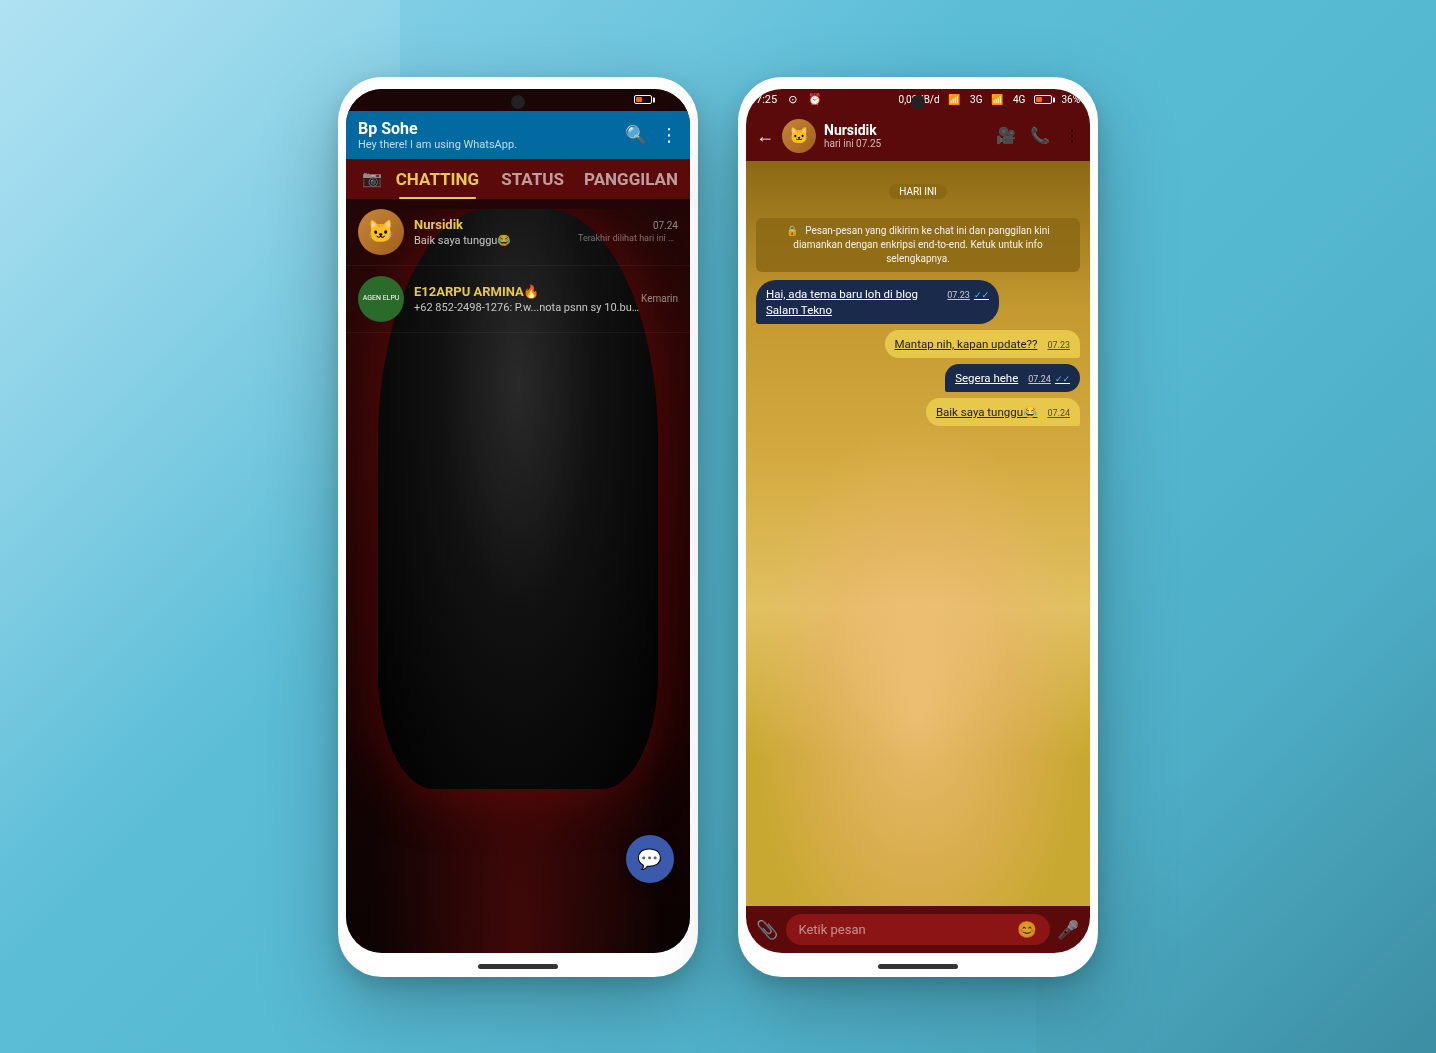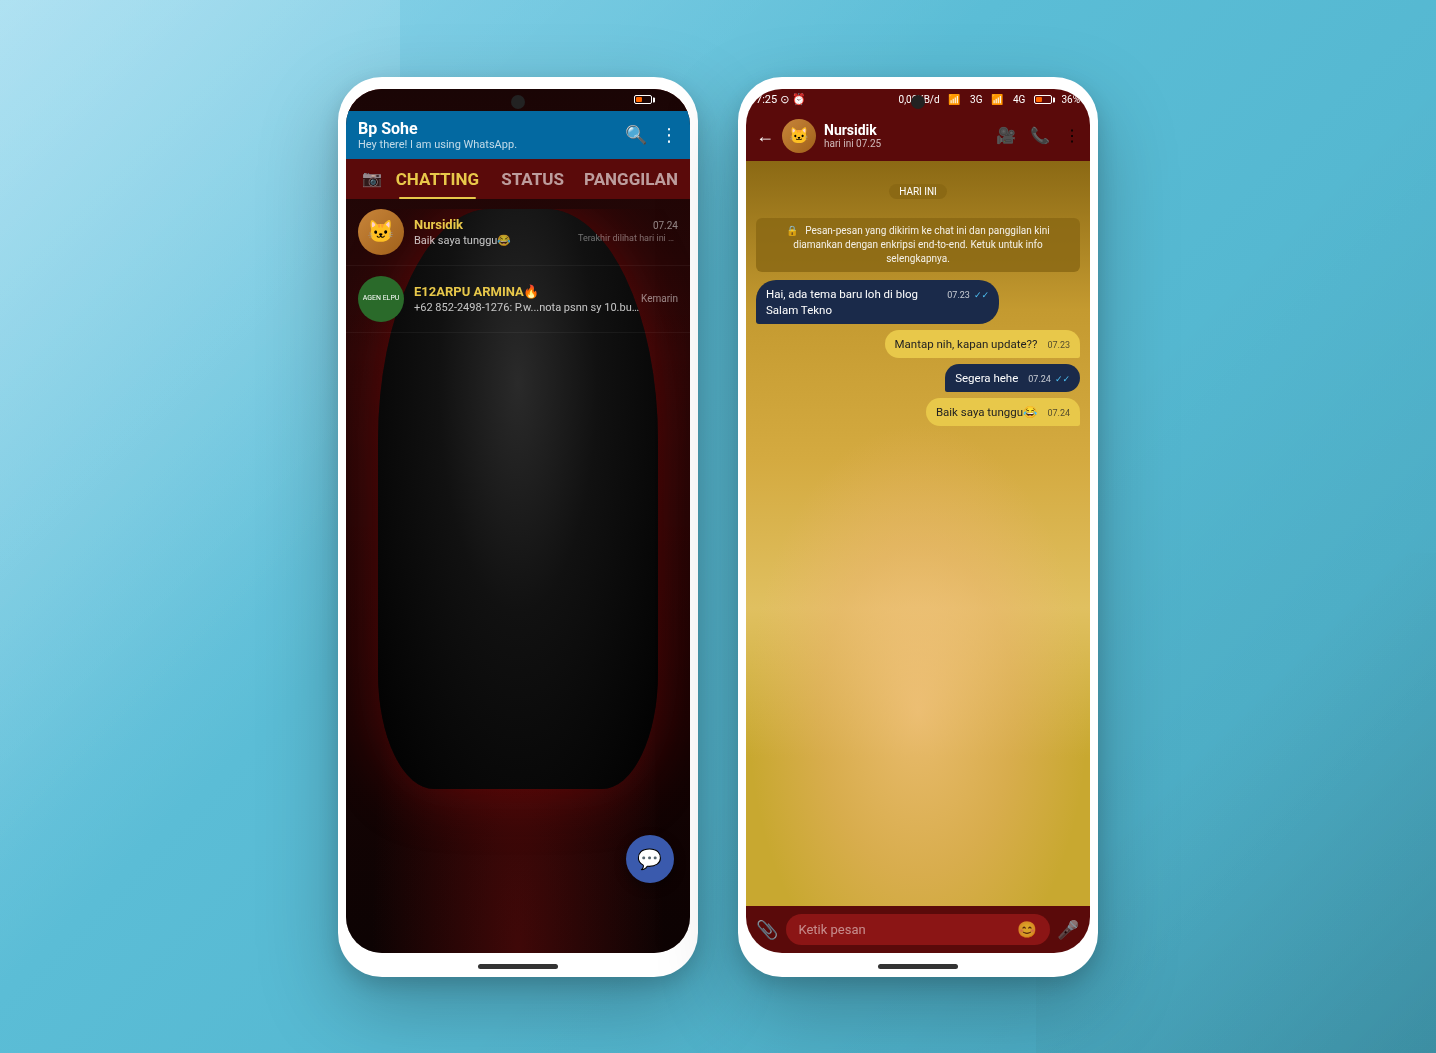--- a/index.html
+++ b/index.html
@@ -79,21 +79,21 @@
       background: #5a0a0a;
       color: #fff;
       font-size: 11px;
       padding: 4px 10px;
       display: flex;
       justify-content: space-between;
       align-items: center;
       height: 22px;
       flex-shrink: 0;
     }
-    .status-bar-left { display: flex; align-items: center; gap: 3px; }
+    .status-bar-left { display: flex; align-items: center; gap: 11px; }
     .status-bar-right { display: flex; align-items: center; gap: 9px; font-size: 10px; }
     .battery-icon {
       display: inline-flex;
       align-items: center;
       gap: 1px;
     }
     .battery-body {
       width: 18px; height: 9px;
       border: 1.5px solid #fff;
       border-radius: 2px;
@@ -321,20 +321,21 @@
       margin: 2px 0;
     }
     .security-notice span.lock { margin-right: 4px; }
     .msg-bubble {
       max-width: 75%;
       padding: 6px 10px;
       border-radius: 20px;
       font-size: 11.5px;
       line-height: 1.4;
       position: relative;
+      text-decoration: underline;
     }
     .msg-bubble .msg-time {
       font-size: 9px;
       margin-left: 6px;
       opacity: 0.75;
       white-space: nowrap;
     }
     .msg-bubble .msg-ticks { font-size: 9px; color: #4fc3f7; }
     .msg-incoming {
       background: #1a2a4a;

